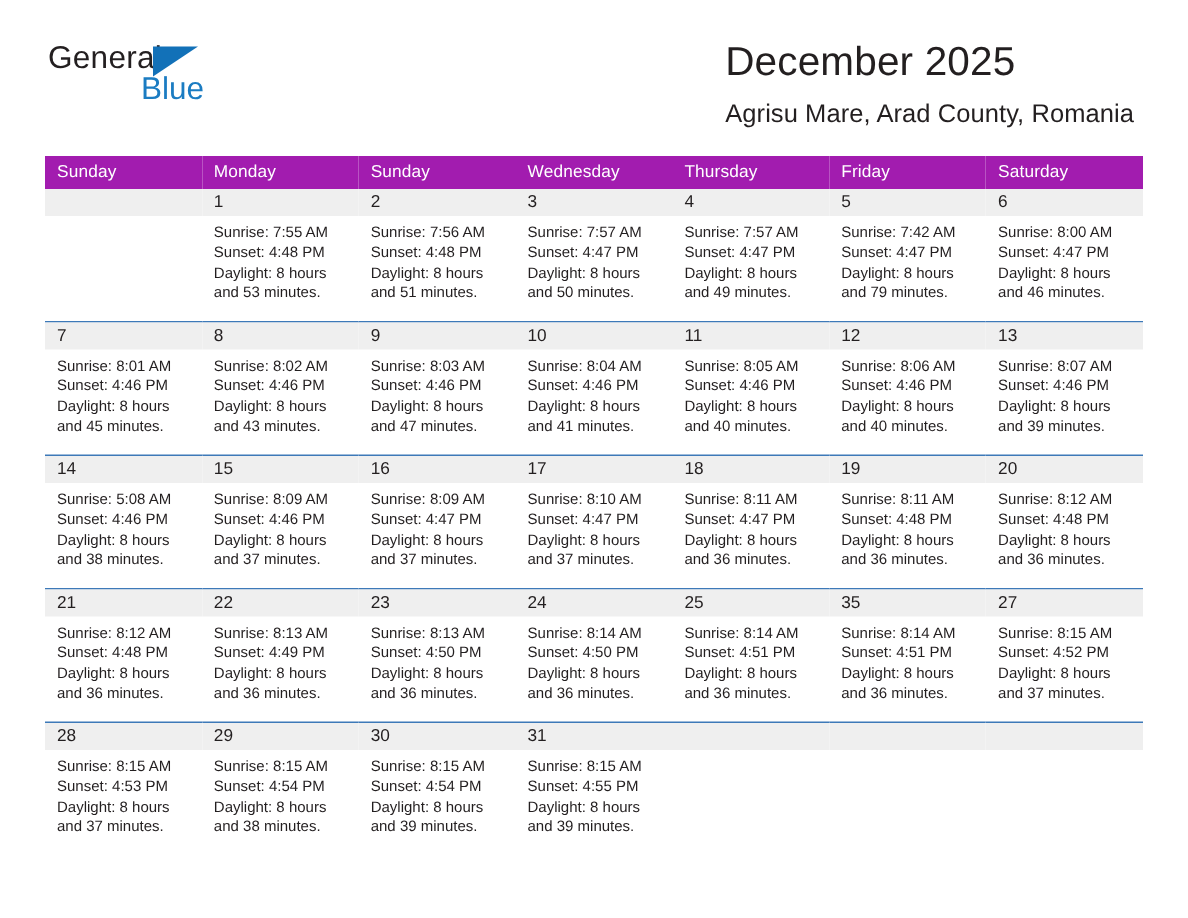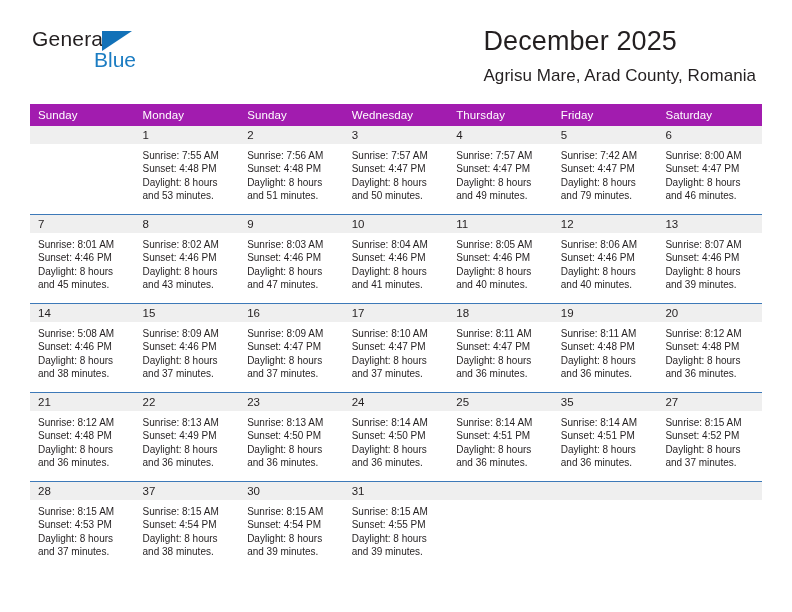--- a/index.html
+++ b/index.html
@@ -486,21 +486,21 @@
               <div class="cell-body">
                 <div>Sunrise: 8:15 AM</div>
                 <div>Sunset: 4:53 PM</div>
                 <div>Daylight: 8 hours</div>
                 <div>and 37 minutes.</div>
               </div>
             </div>
           </td>
           <td>
             <div class="cell">
-              <div class="daynum-band">37</div>
+              <div class="daynum-band">29</div>
               <div class="cell-body">
                 <div>Sunrise: 8:15 AM</div>
                 <div>Sunset: 4:54 PM</div>
                 <div>Daylight: 8 hours</div>
                 <div>and 38 minutes.</div>
               </div>
             </div>
           </td>
           <td>
             <div class="cell">

